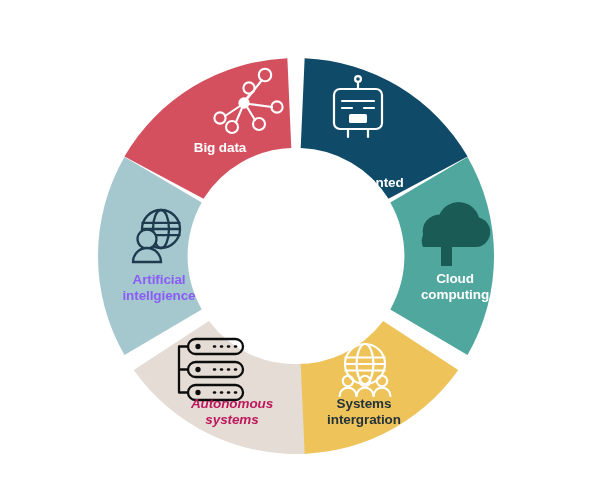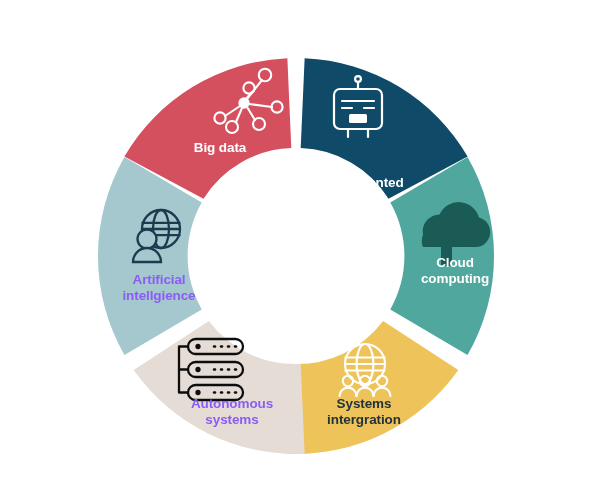--- a/index.html
+++ b/index.html
@@ -32,21 +32,21 @@
     text-align: center;
     font-weight: bold;
     font-size: 13.5px;
     line-height: 1.18;
     letter-spacing: -0.1px;
     pointer-events: none;
     white-space: pre-line;
   }
   .lbl-big-data      { left: 168px; top: 140px; width: 104px; color: #ffffff; }
   .lbl-augmented     { left: 312px; top: 139px; width: 110px; color: #ffffff; margin-top: 36px; }
-  .lbl-cloud         { left: 404px; top: 255px; width: 102px; color: #ffffff; }
+  .lbl-cloud         { left: 404px; top: 271px; width: 102px; color: #ffffff; }
   .lbl-systems       { left: 310px; top: 396px; width: 108px; color: #24323a; }
   .lbl-autonomous    { left: 176px; top: 396px; width: 112px; color: #1d3244; }
   .lbl-ai            { left: 102px; top: 272px; width: 114px; color: #1d3a4e; }
 </style>
 </head>
 <body style="background: rgb(255, 255, 255);">
 
 <div id="diagram-root">
 
   <svg class="donut" viewBox="0 0 600 493">
@@ -192,19 +192,19 @@
 
   <div class="seg-label lbl-augmented" style="color: rgb(255, 255, 255);">Augmented
 reality</div>
 
   <div class="seg-label lbl-cloud" style="color: rgb(255, 255, 255);">Cloud
 computing</div>
 
   <div class="seg-label lbl-systems" style="color: rgb(36, 50, 58);">Systems
 intergration</div>
 
-  <div class="seg-label lbl-autonomous" style="color: #8b5cf6;">Autonomous
+  <div class="seg-label lbl-autonomous" style="color: #be185d; font-style: italic;">Autonomous
 systems</div>
 
   <div class="seg-label lbl-ai" style="color: #8b5cf6;">Artificial
 intellgience</div>
 
 </div>
 
 </body></html>

